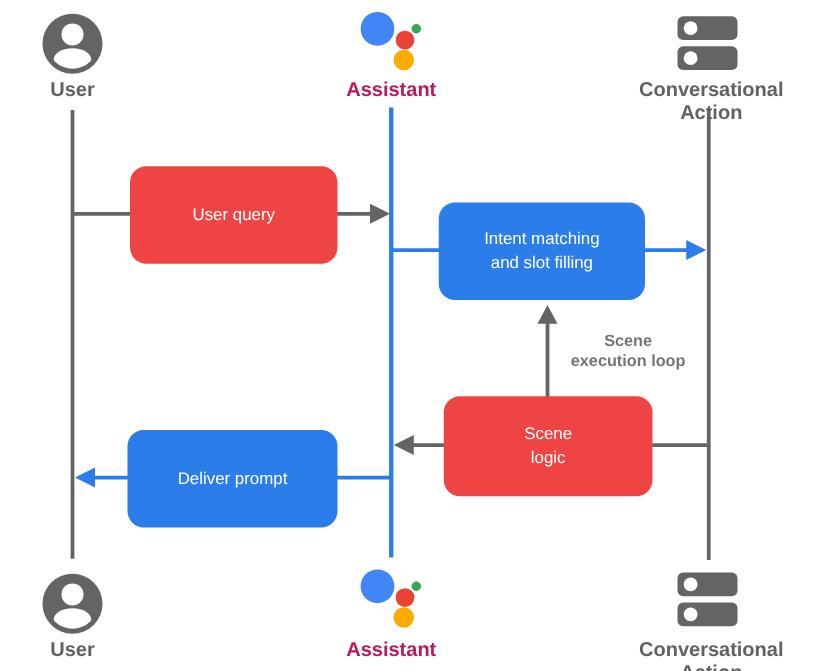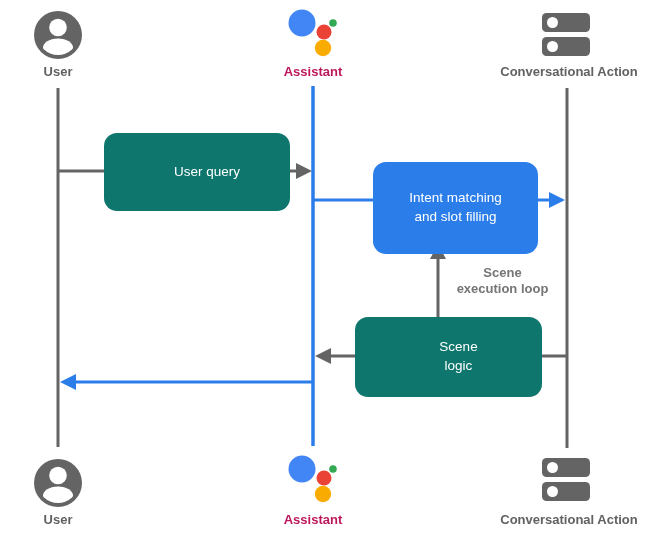--- a/index.html
+++ b/index.html
@@ -20,25 +20,25 @@
     border-radius: 13px;
     color: #ffffff;
     display: flex;
     align-items: center;
     justify-content: center;
     text-align: center;
     font-size: 13.5px;
     line-height: 1.4;
     white-space: pre-line;
   }
-  .node.gray { background: #0f766e; padding-left: 20px; }
+  .node.gray { background: #ef4444; }
   .node.blue { background: #2b7de9; }
   .actor-label {
     position: absolute;
-    font-size: 13px;
+    font-size: 16px;
     font-weight: bold;
     color: #616161;
     text-align: center;
   }
   .actor-label.light { color: #be185d; }
   .annotation {
     position: absolute;
     font-size: 13px;
     font-weight: bold;
     color: #757575;
@@ -105,24 +105,25 @@
     <rect x="2" y="25" width="48" height="19" rx="4.5" fill="#646464"></rect>
     <circle cx="12.5" cy="10.5" r="5.5" fill="#ffffff"></circle>
     <circle cx="12.5" cy="34.5" r="5.5" fill="#ffffff"></circle>
   </svg>
 
   <div class="actor-label" style="left:8px; top:64px; width:100px;">User</div>
   <div class="actor-label light" style="left:263px; top:64px; width:100px;">Assistant</div>
   <div class="actor-label" style="left:487px; top:64px; width:164px;">Conversational Action</div>
 
   <div class="node gray" style="left:104px; top:133px; width:166px; height:78px;">User query</div>
-  <div class="node blue" style="left:373px; top:162px; width:165px; height:92px;">Intent matching
+  <div class="node blue" style="left:351px; top:162px; width:165px; height:78px;">Intent matching
 and slot filling</div>
   <div class="node gray" style="left:355px; top:317px; width:167px; height:80px;">Scene
 logic</div>
+  <div class="node blue" style="left:102px; top:344px; width:168px; height:78px;">Deliver prompt</div>
 
   <div class="annotation" style="left:430px; top:265px; width:145px;">Scene
 execution loop</div>
 
   <svg class="icon" style="left:32px; top:457px;" width="52" height="52" viewBox="0 0 52 52">
     <clipPath id="uclip2">
         <circle cx="26" cy="26" r="20"></circle>
       </clipPath>
     <circle cx="26" cy="26" r="24" fill="#646464"></circle>
     <circle cx="26" cy="18.5" r="8.8" fill="#ffffff"></circle>

